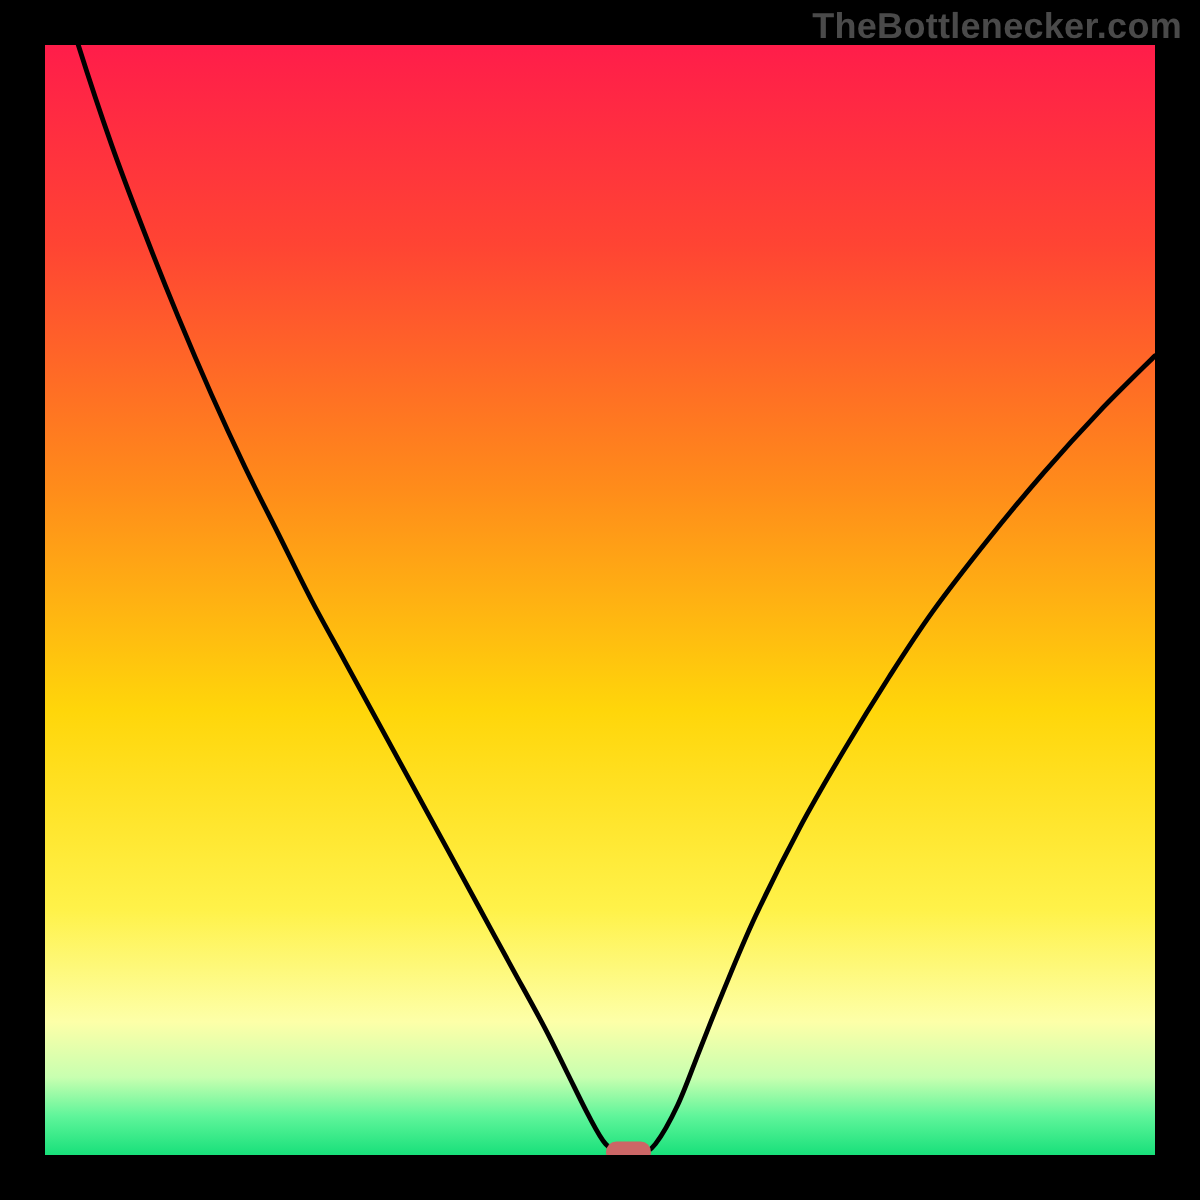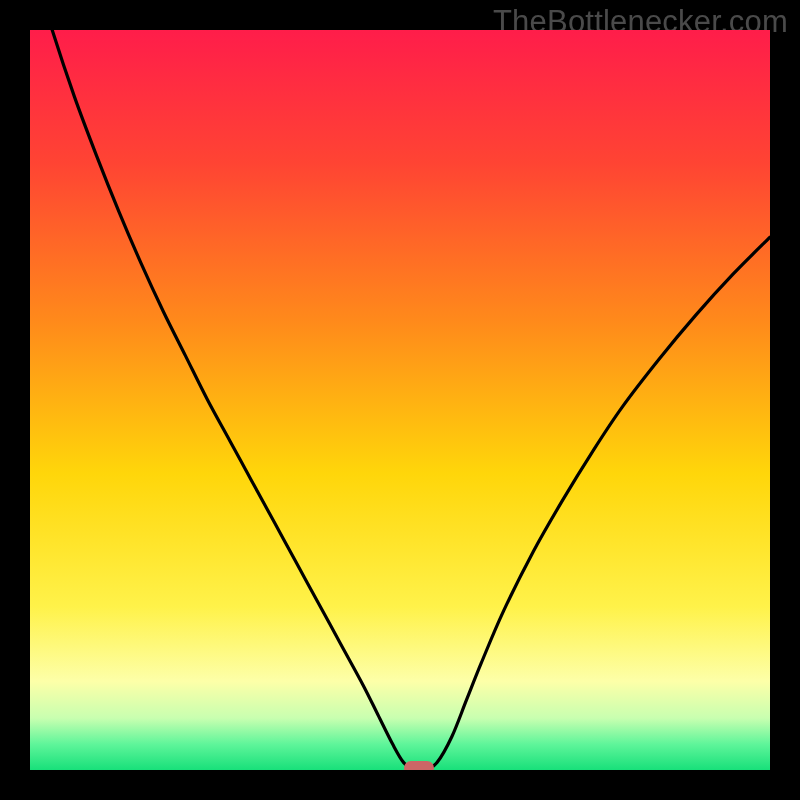--- a/index.html
+++ b/index.html
@@ -15,22 +15,22 @@
     position: relative;
     width: 800px;
     height: 800px;
     background: #000;
   }
   .watermark {
     position: absolute;
     top: 4px;
     right: 12px;
     color: #4a4a4a;
-    font-size: 31px;
-    font-weight: 400;
+    font-size: 24px;
+    font-weight: 700;
     letter-spacing: 0.2px;
     user-select: none;
   }
   .plot-frame {
     position: absolute;
     left: 30px;
     top: 30px;
     width: 740px;
     height: 740px;
     background: #000;

